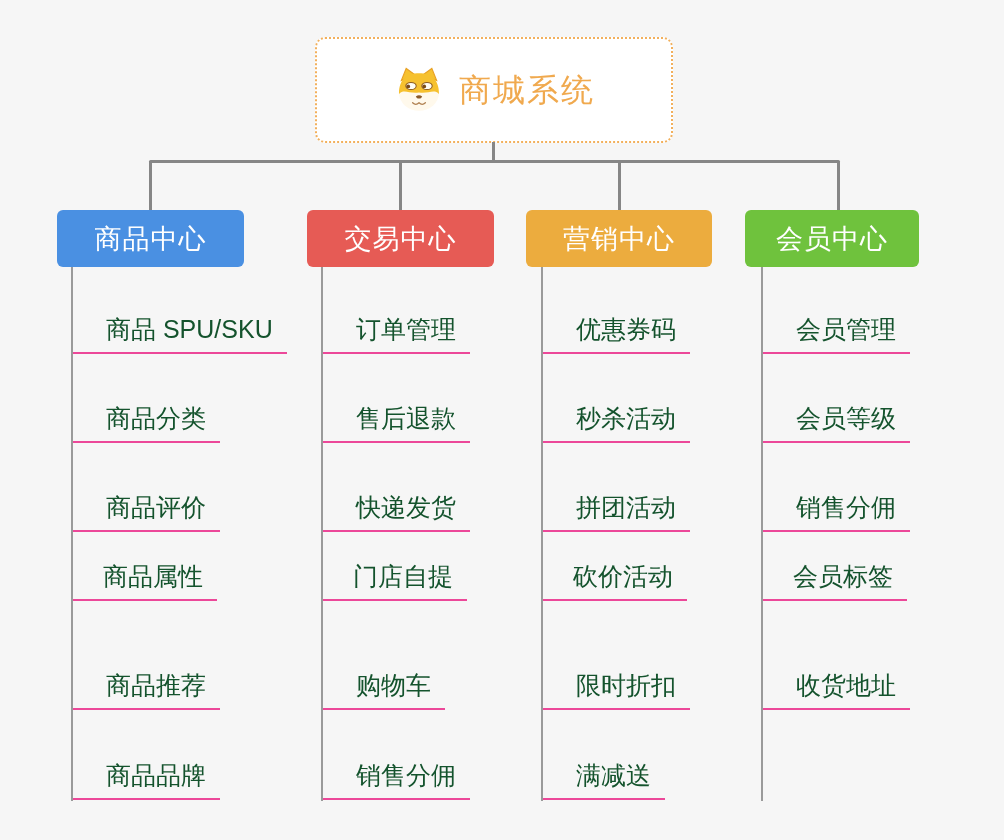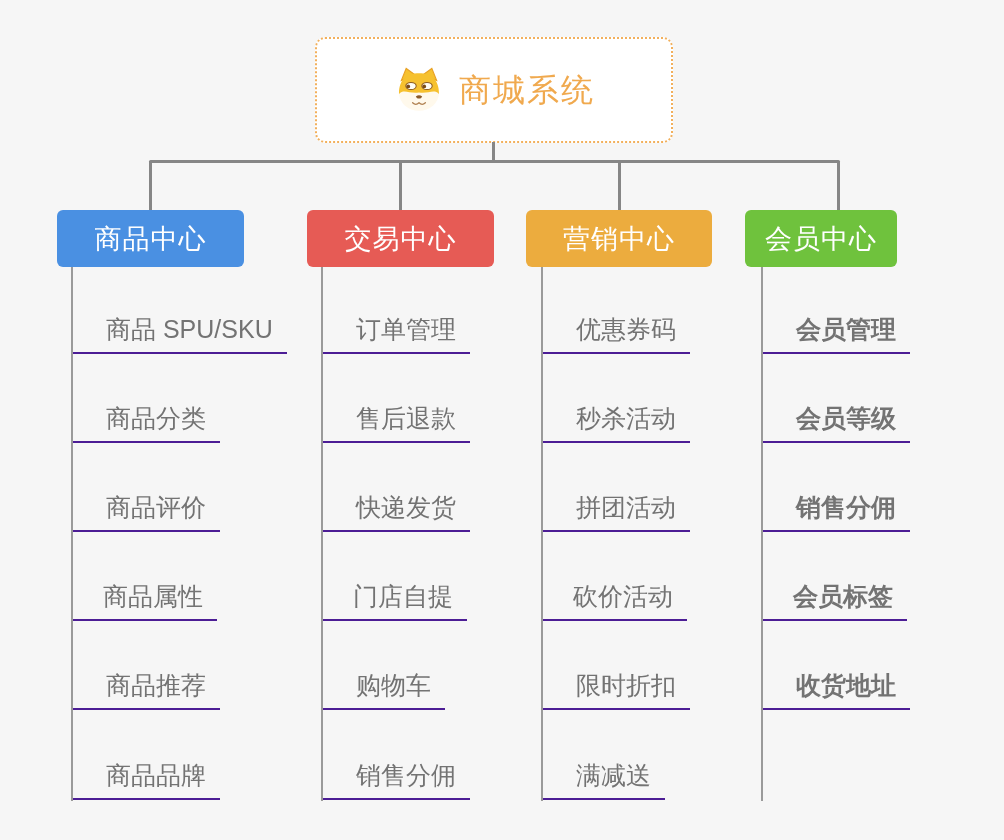--- a/index.html
+++ b/index.html
@@ -33,41 +33,41 @@
   
   .branch-header{
     position:absolute;top:210px;height:57px;border-radius:6px;
     display:flex;align-items:center;justify-content:center;
     color:#ffffff;font-size:27px;letter-spacing:1px;
     box-sizing:border-box;cursor:default;
   }
   .b0{left:57px;width:187px;}
   .b1{left:307px;width:187px;}
   .b2{left:526px;width:186px;}
-  .b3{left:745px;width:152px;}
+  .b3{left:745px;width:174px;}
 
   
   .col{
     position:absolute;top:267px;height:534px;width:240px;
     border-left:2px solid #9a9a9a;box-sizing:border-box;
   }
-  .c0{left:71px;} .c1{left:321px;} .c2{left:541px;} .c3{left:761px;font-weight:bold;}
+  .c0{left:71px;} .c1{left:321px;} .c2{left:541px;} .c3{left:761px;}
 
   .leaf{
     position:absolute;left:0;
     width:max-content;
-    font-size:25px;line-height:34px;color:#737373;
+    font-size:25px;line-height:34px;color:#14532d;
     padding:0 14px 6px 33px;
-    border-bottom:2px solid #4c1d95;
+    border-bottom:2px solid #ec4899;
     white-space:nowrap;
   }
   .leaf:nth-child(1){top:45px;}
   .leaf:nth-child(2){top:134px;}
   .leaf:nth-child(3){top:223px;}
-  .leaf:nth-child(4){top:312px;padding-left:30px;}
+  .leaf:nth-child(4){top:292px;padding-left:30px;}
   .leaf:nth-child(5){top:401px;}
   .leaf:nth-child(6){top:491px;}
 </style>
 </head>
 <body>
 
 <div class="canvas">
 
   <div class="root-node">
     <span class="dog">

